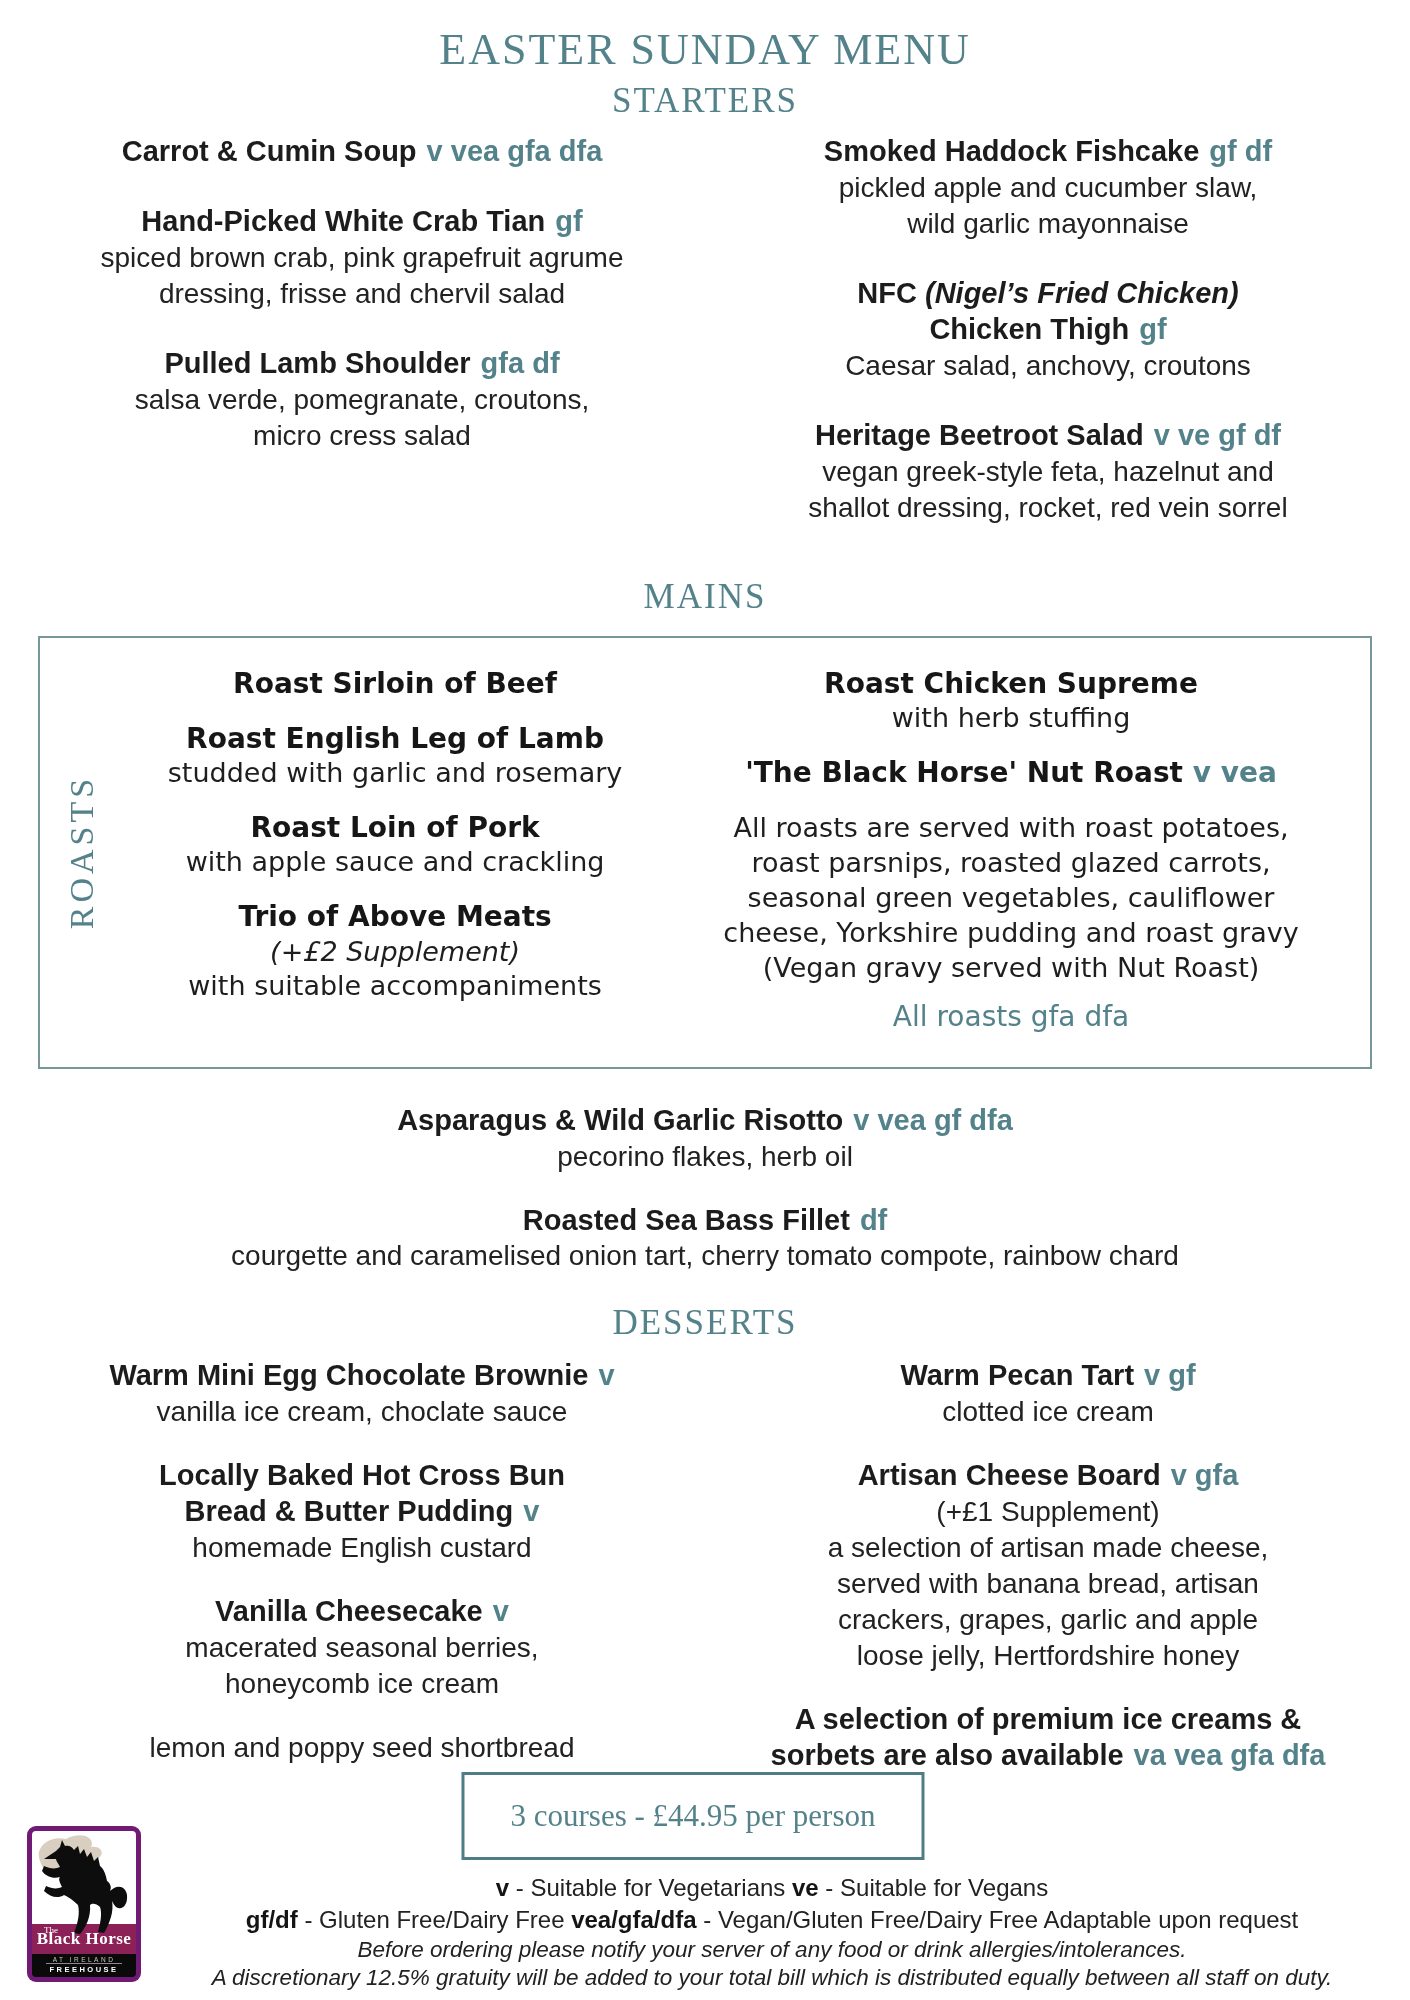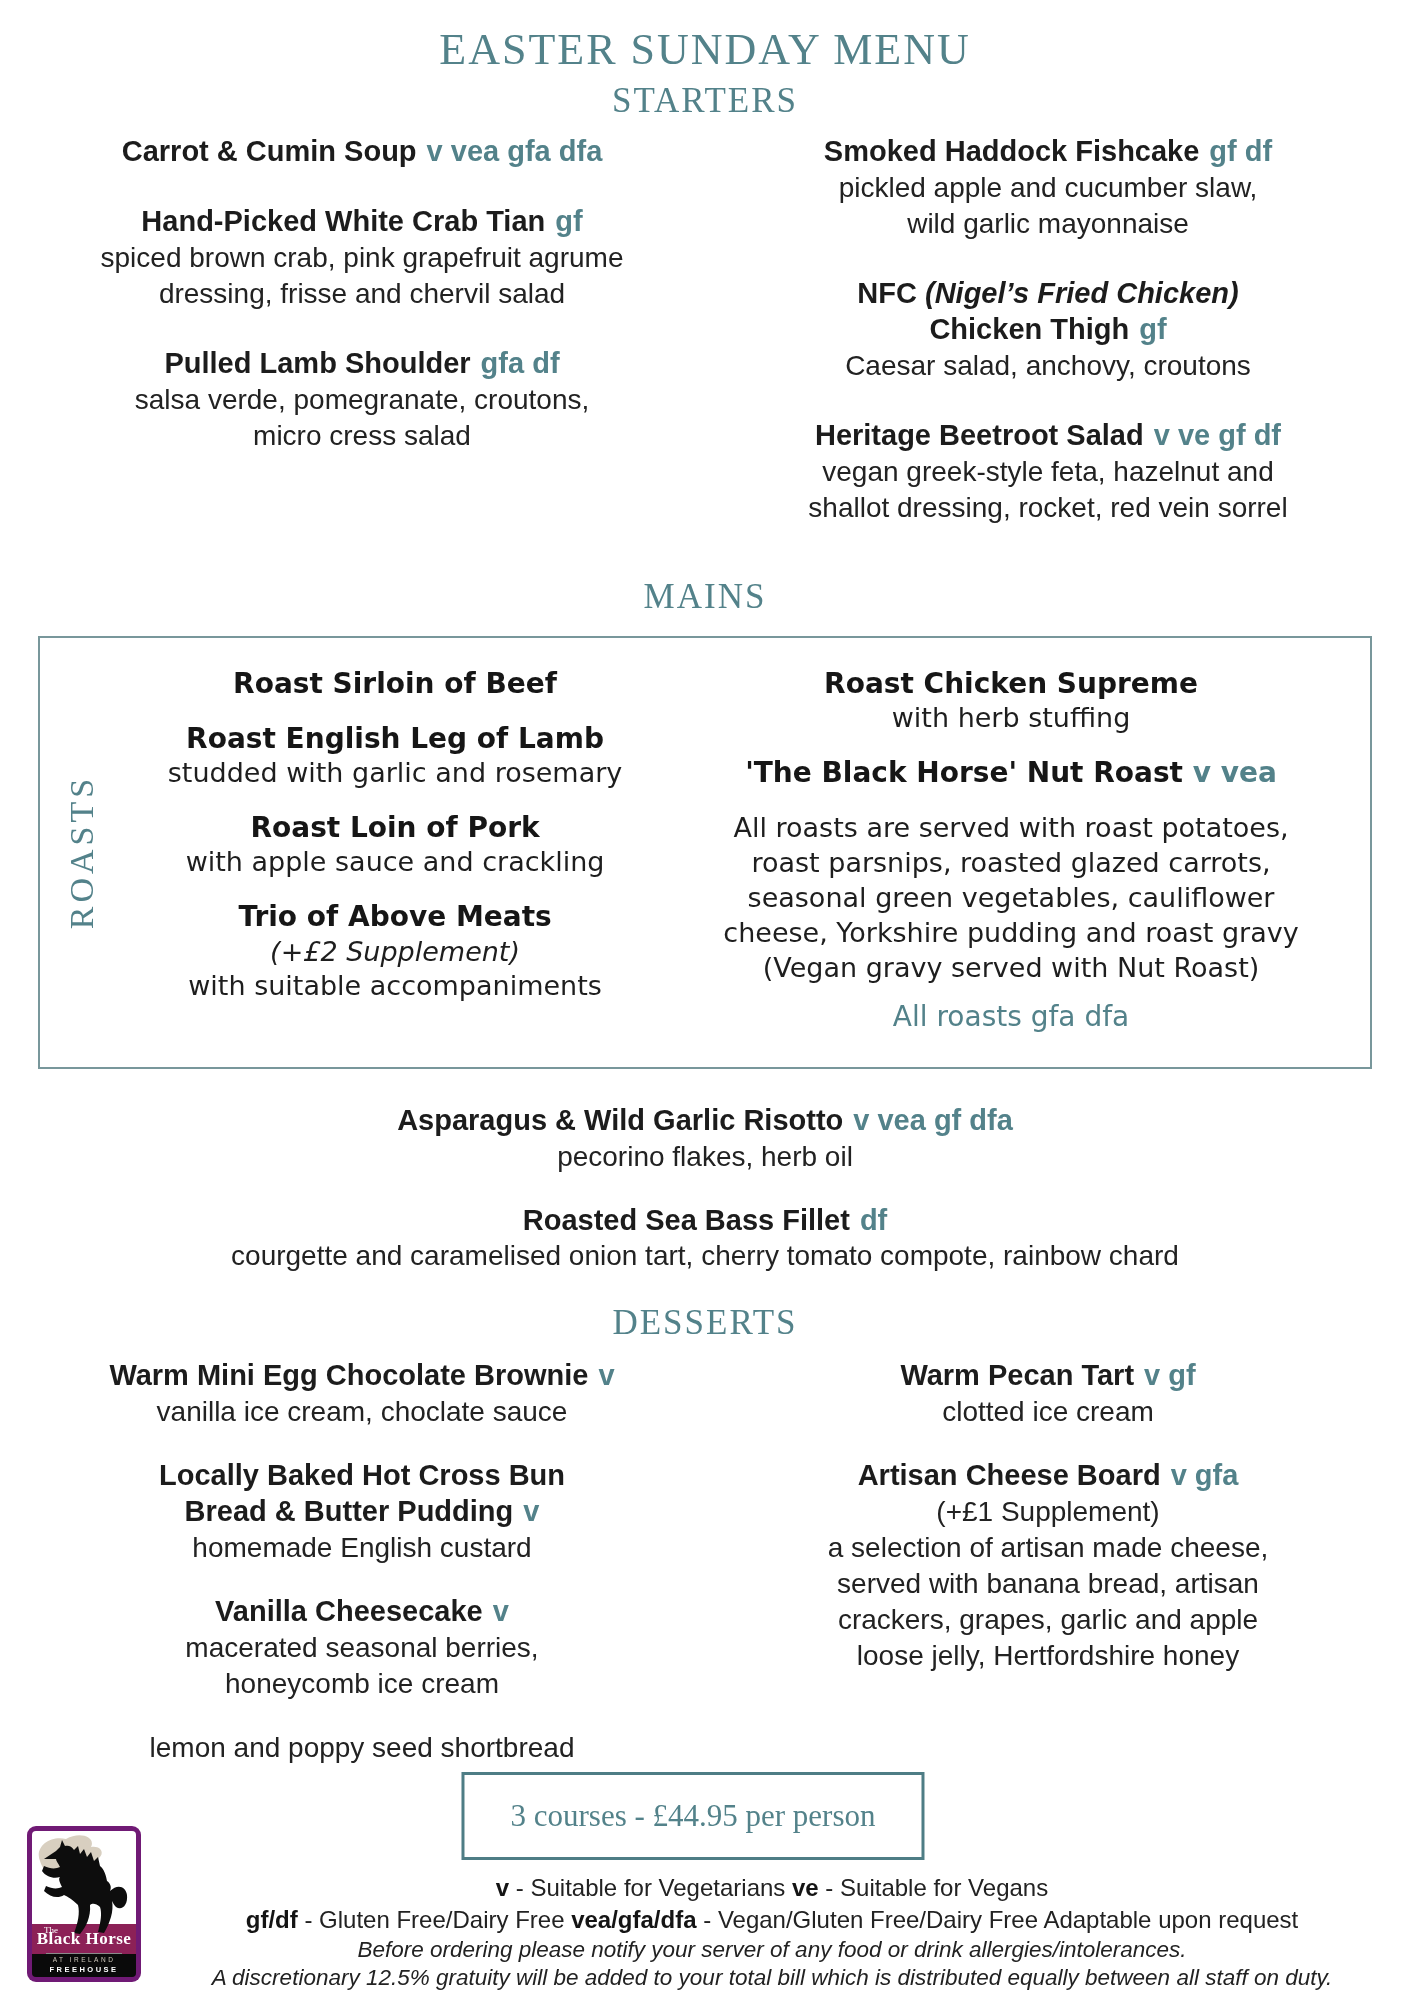--- a/index.html
+++ b/index.html
@@ -76,21 +76,21 @@
     position:absolute;left:0;right:0;top:67%;text-align:center;color:#fff;
     font-family:"Liberation Serif",serif;font-weight:bold;font-size:17px;letter-spacing:.5px;
   }
   .logo-sub1{
     position:absolute;left:0;right:0;bottom:14px;text-align:center;color:#CFC8BB;
     font-size:6.5px;letter-spacing:2.5px;
   }
   .logo-sub2{
     position:absolute;left:14px;right:14px;bottom:3px;text-align:center;color:#fff;
     font-size:7.5px;font-weight:bold;letter-spacing:2.5px;
-    border-top:1px solid #8a8a8a;padding-top:11px;
+    border-top:1px solid #8a8a8a;padding-top:1px;
   }
 </style>
 </head>
 <body>
 
 <div class="page-title">EASTER SUNDAY MENU</div>
 
 <div class="section-heading">STARTERS</div>
 
 <div class="cols">
@@ -209,20 +209,26 @@
       <div class="iname"><span>Warm Pecan Tart</span><span class="tag">v gf</span></div>
       <div class="idesc">clotted ice cream</div>
     </div>
     <div class="item" style="margin-bottom:28px;">
       <div class="iname"><span>Artisan Cheese Board</span><span class="tag">v gfa</span></div>
       <div class="idesc">(+£1 Supplement)
 a selection of artisan made cheese,
 served with banana bread, artisan
 crackers, grapes, garlic and apple
 loose jelly, Hertfordshire honey</div>
+    </div>
+    <div class="item" style="margin-bottom:0;">
+      <div class="iname">
+        <span>A selection of premium ice creams &amp;</span><br>
+        <span>sorbets are also available</span><span class="tag">va vea gfa dfa</span>
+      </div>
     </div>
   </div>
 </div>
 
 <div class="pricebox">3 courses - £44.95 per person</div>
 
 <div class="footer">
   <div class="leg"><b>v</b><span> - Suitable for Vegetarians  </span><b>ve</b><span> - Suitable for Vegans</span></div>
   <div class="leg"><b>gf/df</b><span> - Gluten Free/Dairy Free  </span><b>vea/gfa/dfa</b><span> - Vegan/Gluten Free/Dairy Free Adaptable upon request</span></div>
   <div class="note-line">Before ordering please notify your server of any food or drink allergies/intolerances.</div>

